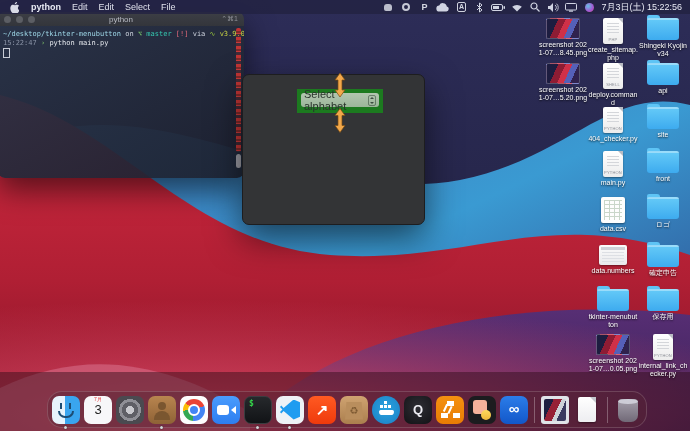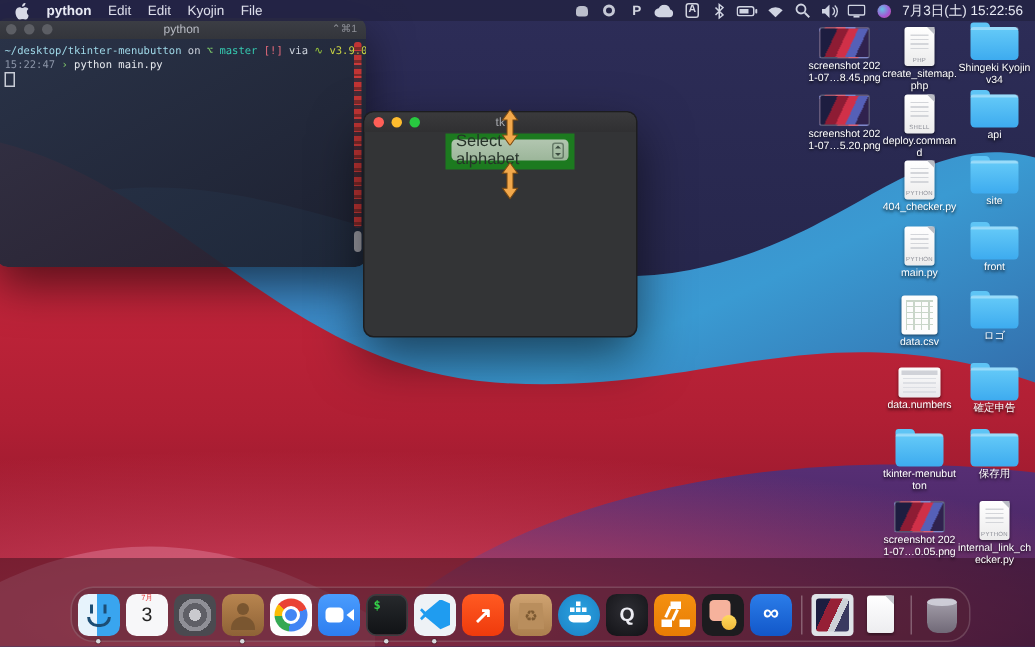--- a/index.html
+++ b/index.html
@@ -243,21 +243,21 @@
 <div id="menubar">
   <div class="left">
     <span class="mi">
       <svg width="9" height="11" viewBox="0 0 9 11">
           <path fill="#e8eaf4" d="M6.4 1.6c-.4.5-1.1.9-1.7.8-.1-.6.2-1.3.6-1.7C5.7.2 6.5-.1 7 0c.1.6-.2 1.2-.6 1.6zM7 2.8c-.9-.1-1.7.5-2.1.5-.4 0-1.1-.5-1.8-.5C2.2 2.8 1.3 3.3.8 4.2-.2 5.9.5 8.5 1.5 9.9c.5.7 1 1.4 1.8 1.4.7 0 1-.4 1.8-.4s1.1.4 1.8.4c.8 0 1.3-.7 1.7-1.4.6-.8.8-1.6.8-1.6s-1.5-.6-1.5-2.3C7.9 4.5 9.1 4 9.1 4 8.5 3 7.6 2.9 7 2.8z"></path>
         </svg>
     </span>
     <span class="appname">python</span>
     <span class="menu">Edit</span>
     <span class="menu">Edit</span>
-    <span class="menu">Kyojin</span>
+    <span class="menu">Select</span>
     <span class="menu">File</span>
   </div>
   <div class="right">
     <span id="status-icons" style="display:flex;align-items:center;gap:6px">
         <span class="mi">
           <span class="blob"></span>
         </span>
         <span class="mi">
           <span class="donut"></span>
         </span>
@@ -322,26 +322,20 @@
     <span class="tl"></span>
     <span class="title">python</span>
     <span class="shortcut">⌃⌘1</span>
   </div>
   <div id="term-lines"><div class="tline"><span class="" style="color: rgb(159, 216, 232);">~/desktop/tkinter-menubutton</span><span class="" style="color: rgb(205, 211, 221);"> on </span><span class="" style="color: rgb(123, 200, 106);">⌥ </span><span class="" style="color: rgb(53, 201, 176);">master</span><span class="" style="color: rgb(227, 106, 122);"> [!]</span><span class="" style="color: rgb(205, 211, 221);"> via </span><span class="" style="color: rgb(156, 203, 60);">∿ </span><span class="" style="color: rgb(203, 213, 67);">v3.9.0</span></div><div class="tline"><span class="" style="color: rgb(138, 147, 166);">15:22:47</span><span class="" style="color: rgb(126, 193, 106);"> › </span><span class="" style="color: rgb(230, 233, 238);">python main.py</span></div><div class="tline"><span class="cursor" style="color: rgb(200, 204, 214);"></span></div></div>
   <div class="tscroll"></div>
   <div class="tthumb"></div>
 </div>
 
 <div id="tkwin">
-  <div class="titlebar">
-    <span class="tl tl-red"></span>
-    <span class="tl tl-yellow"></span>
-    <span class="tl tl-green"></span>
-    <span class="title">tk</span>
-  </div>
   <div id="tk-border-rect"></div>
   <div id="tk-menubutton">
     <span class="lbl">Select alphabet</span>
     <span class="stepper"></span>
   </div>
   <svg class="vararrow" id="arrow-top" width="12" height="24" viewBox="0 0 12 24">
     <path d="M6 0 L11 7 H8 V17 H11 L6 24 L1 17 H4 V7 H1 Z" fill="#f2a84b" stroke="#7a4a12" stroke-width=".7"></path>
   </svg>
   <svg class="vararrow" id="arrow-bottom" width="12" height="25" viewBox="0 0 12 24">
     <path d="M6 0 L11 7 H8 V17 H11 L6 24 L1 17 H4 V7 H1 Z" fill="#f2a84b" stroke="#7a4a12" stroke-width=".7"></path>

